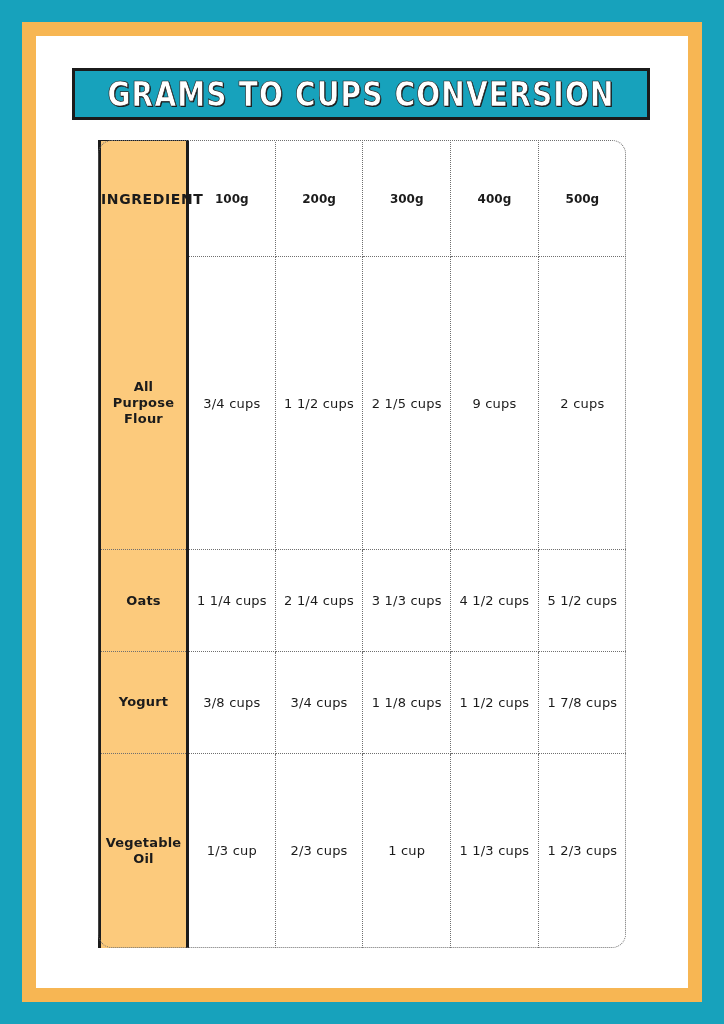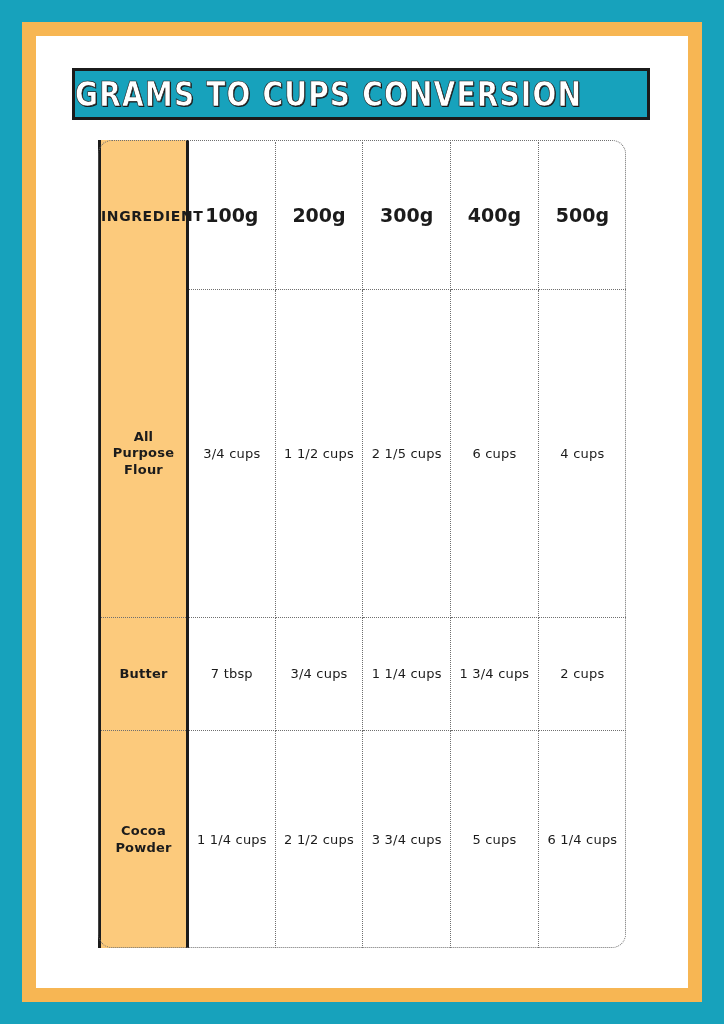--- a/index.html
+++ b/index.html
@@ -47,21 +47,21 @@
   .title-banner {
     position: absolute;
     left: 36px;
     top: 32px;
     width: 578px;
     height: 52px;
     background: #17a2bc;
     border: 3px solid #1b1b1b;
     display: flex;
     align-items: center;
-    justify-content: flex-start;
+    justify-content: center;
   }
   .title-text {
     color: #ffffff;
     font-family: "DejaVu Sans", sans-serif;
     font-weight: bold;
     font-size: 28px;
     letter-spacing: 1.2px;
     text-transform: uppercase;
     -webkit-text-stroke: 0.6px #1b1b1b;
     text-shadow: 1px 1px 0 #1b1b1b;
@@ -111,21 +111,21 @@
   }
   .head-row .ing-col {
     border-top: 3px solid #1b1b1b;
     font-size: 14px;
     letter-spacing: 0.6px;
     text-transform: uppercase;
     transform: scaleY(1.05);
   }
   tr.head-row td {
     font-weight: bold;
-    font-size: 19px;
+    font-size: 12px;
     border-bottom: 1px dotted #6f6f6f;
   }
   tr:last-child .ing-col {
     border-bottom: 3px solid #1b1b1b;
   }
 
   
   .outer-round {
     position: absolute;
     left: 62px;
@@ -159,38 +159,46 @@
               <td>200g</td>
               <td>300g</td>
               <td>400g</td>
               <td>500g</td>
             </tr>
             <tr>
               <td class="ing-col">All Purpose Flour</td>
               <td class="val">3/4 cups</td>
               <td class="val">1 1/2 cups</td>
               <td class="val">2 1/5 cups</td>
-              <td class="val">6 cups</td>
-              <td class="val">4 cups</td>
-            </tr>
-            <tr>
-              <td class="ing-col">Butter</td>
-              <td class="val">7 tbsp</td>
+              <td class="val">9 cups</td>
+              <td class="val">2 cups</td>
+            </tr>
+            <tr>
+              <td class="ing-col">Oats</td>
+              <td class="val">1 1/4 cups</td>
+              <td class="val">2 1/4 cups</td>
+              <td class="val">3 1/3 cups</td>
+              <td class="val">4 1/2 cups</td>
+              <td class="val">5 1/2 cups</td>
+            </tr>
+            <tr>
+              <td class="ing-col">Yogurt</td>
+              <td class="val">3/8 cups</td>
               <td class="val">3/4 cups</td>
-              <td class="val">1 1/4 cups</td>
-              <td class="val">1 3/4 cups</td>
-              <td class="val">2 cups</td>
-            </tr>
-            <tr>
-              <td class="ing-col">Cocoa Powder</td>
-              <td class="val">1 1/4 cups</td>
-              <td class="val">2 1/2 cups</td>
-              <td class="val">3 3/4 cups</td>
-              <td class="val">5 cups</td>
-              <td class="val">6 1/4 cups</td>
+              <td class="val">1 1/8 cups</td>
+              <td class="val">1 1/2 cups</td>
+              <td class="val">1 7/8 cups</td>
+            </tr>
+            <tr>
+              <td class="ing-col">Vegetable Oil</td>
+              <td class="val">1/3 cup</td>
+              <td class="val">2/3 cups</td>
+              <td class="val">1 cup</td>
+              <td class="val">1 1/3 cups</td>
+              <td class="val">1 2/3 cups</td>
             </tr>
           </tbody>
       </table>
     </div>
     <div class="outer-round"></div>
 
   </div>
 </div>
 
 </body></html>

